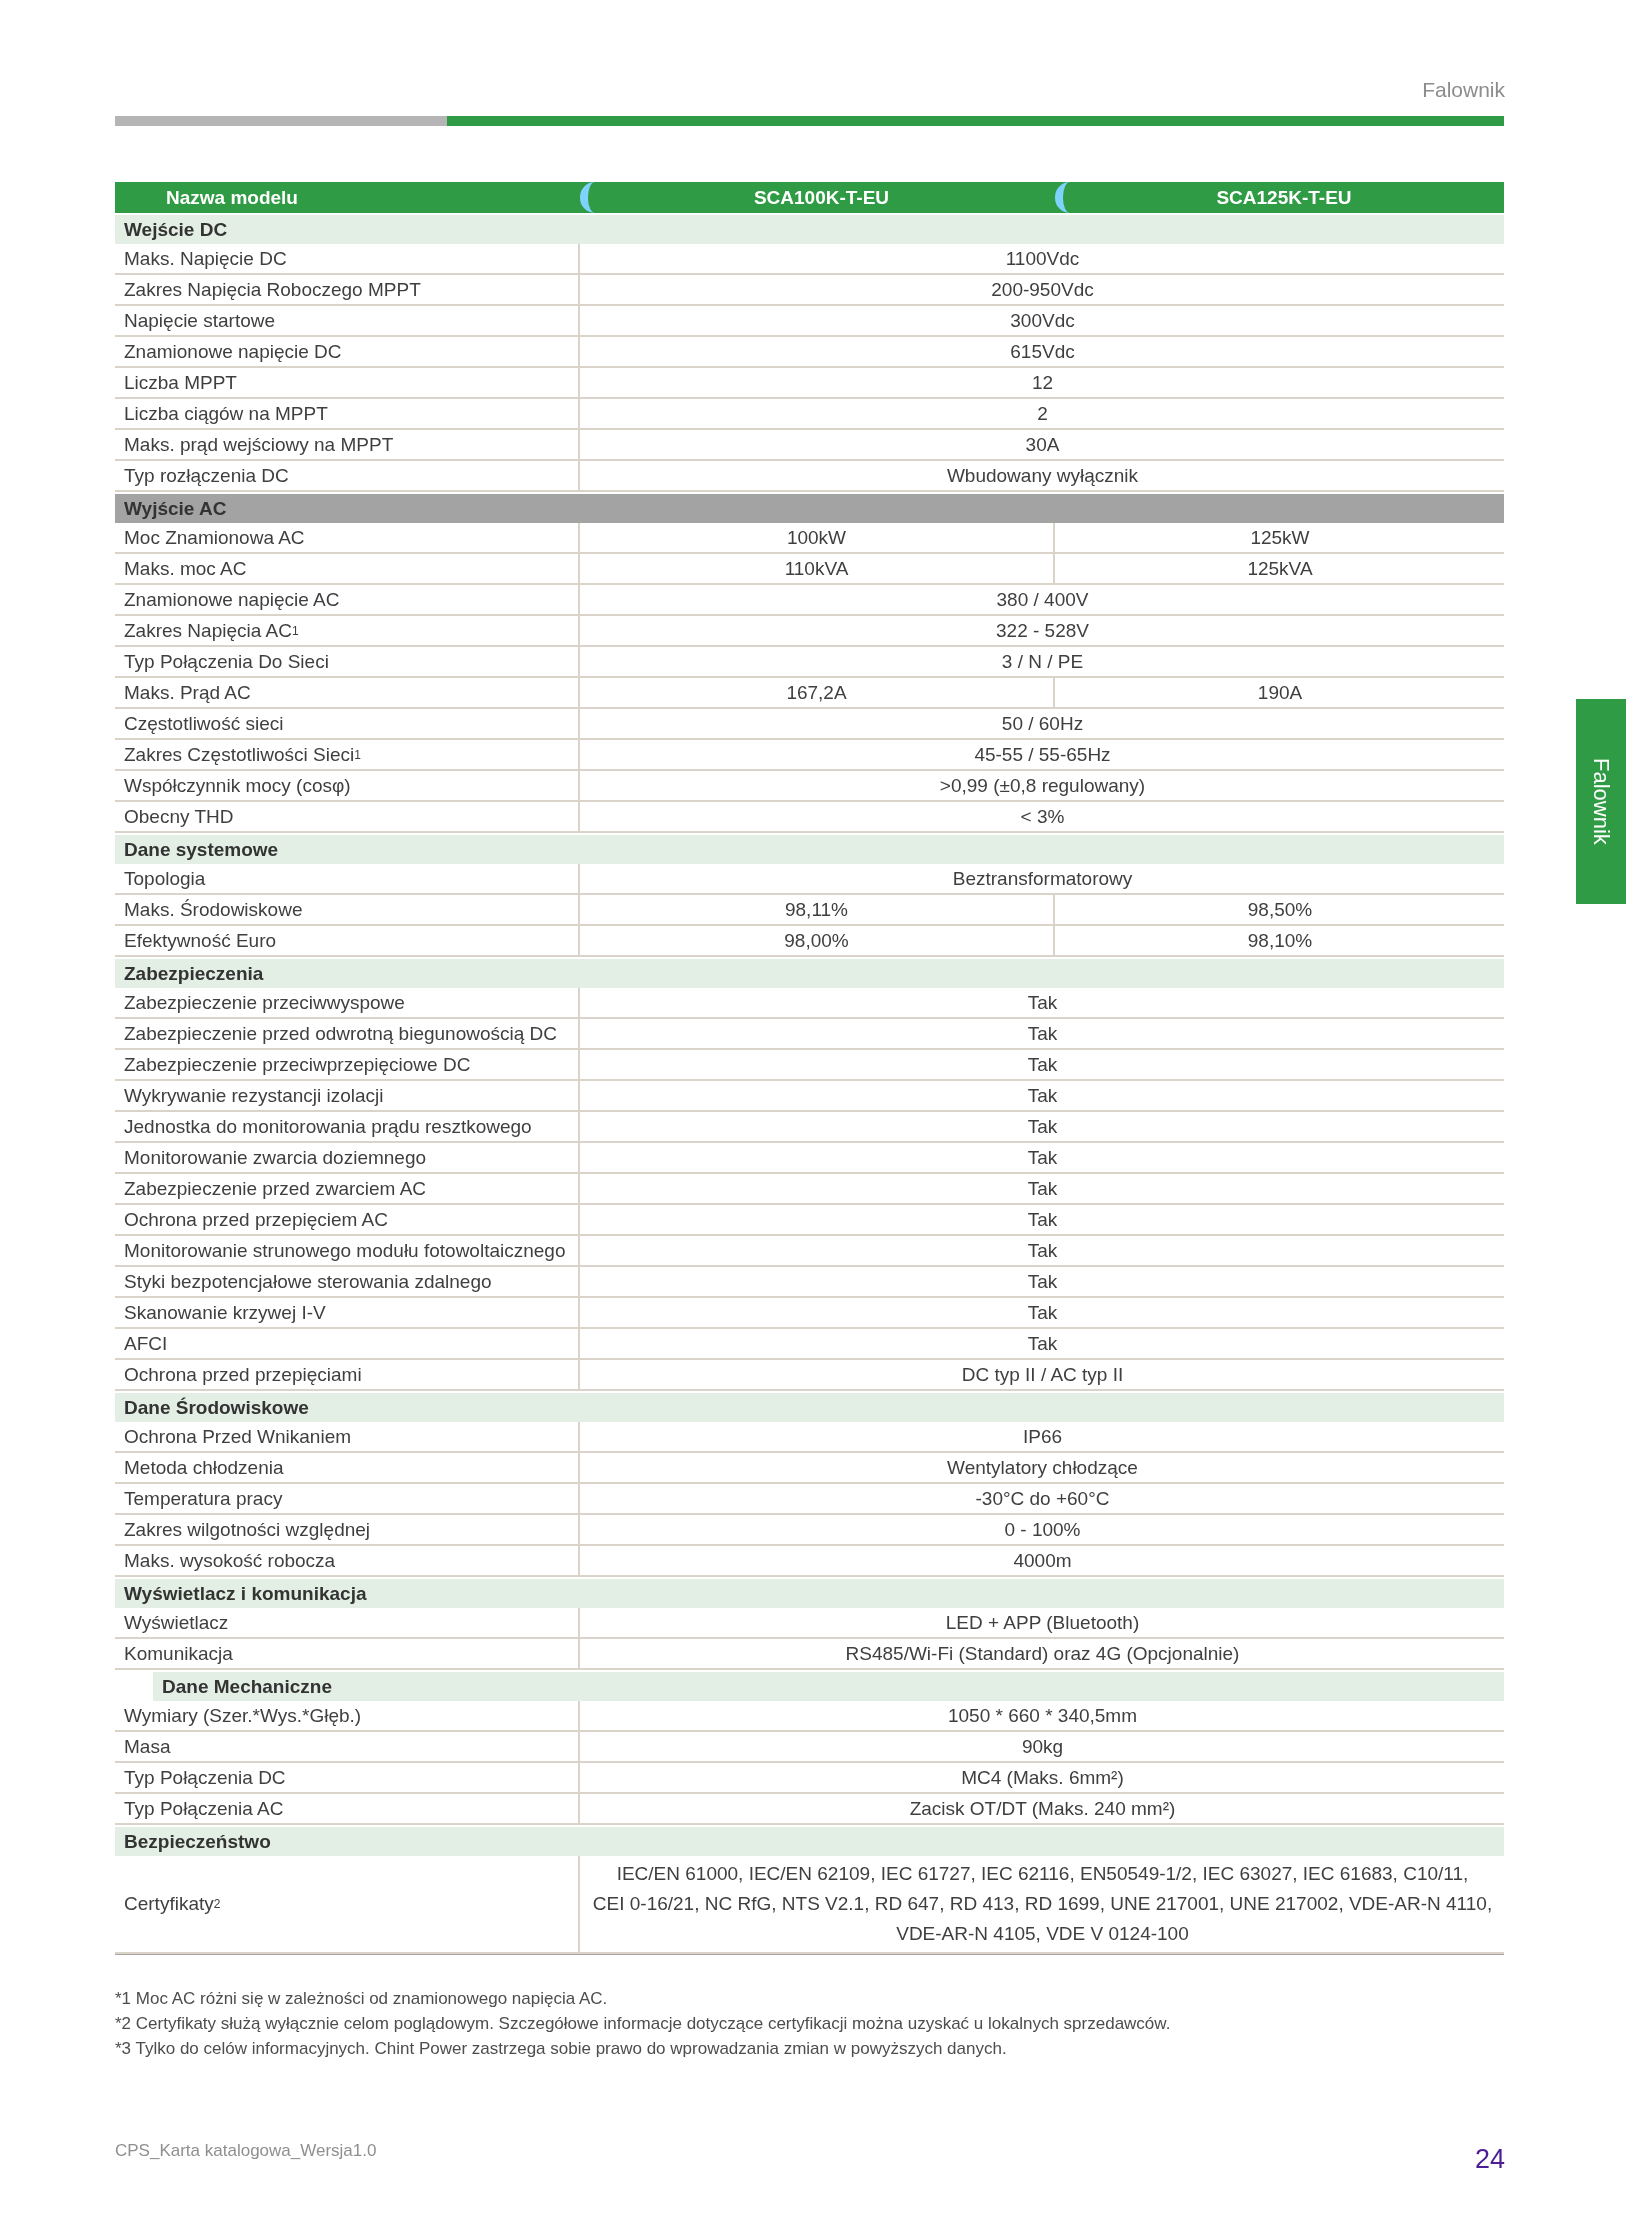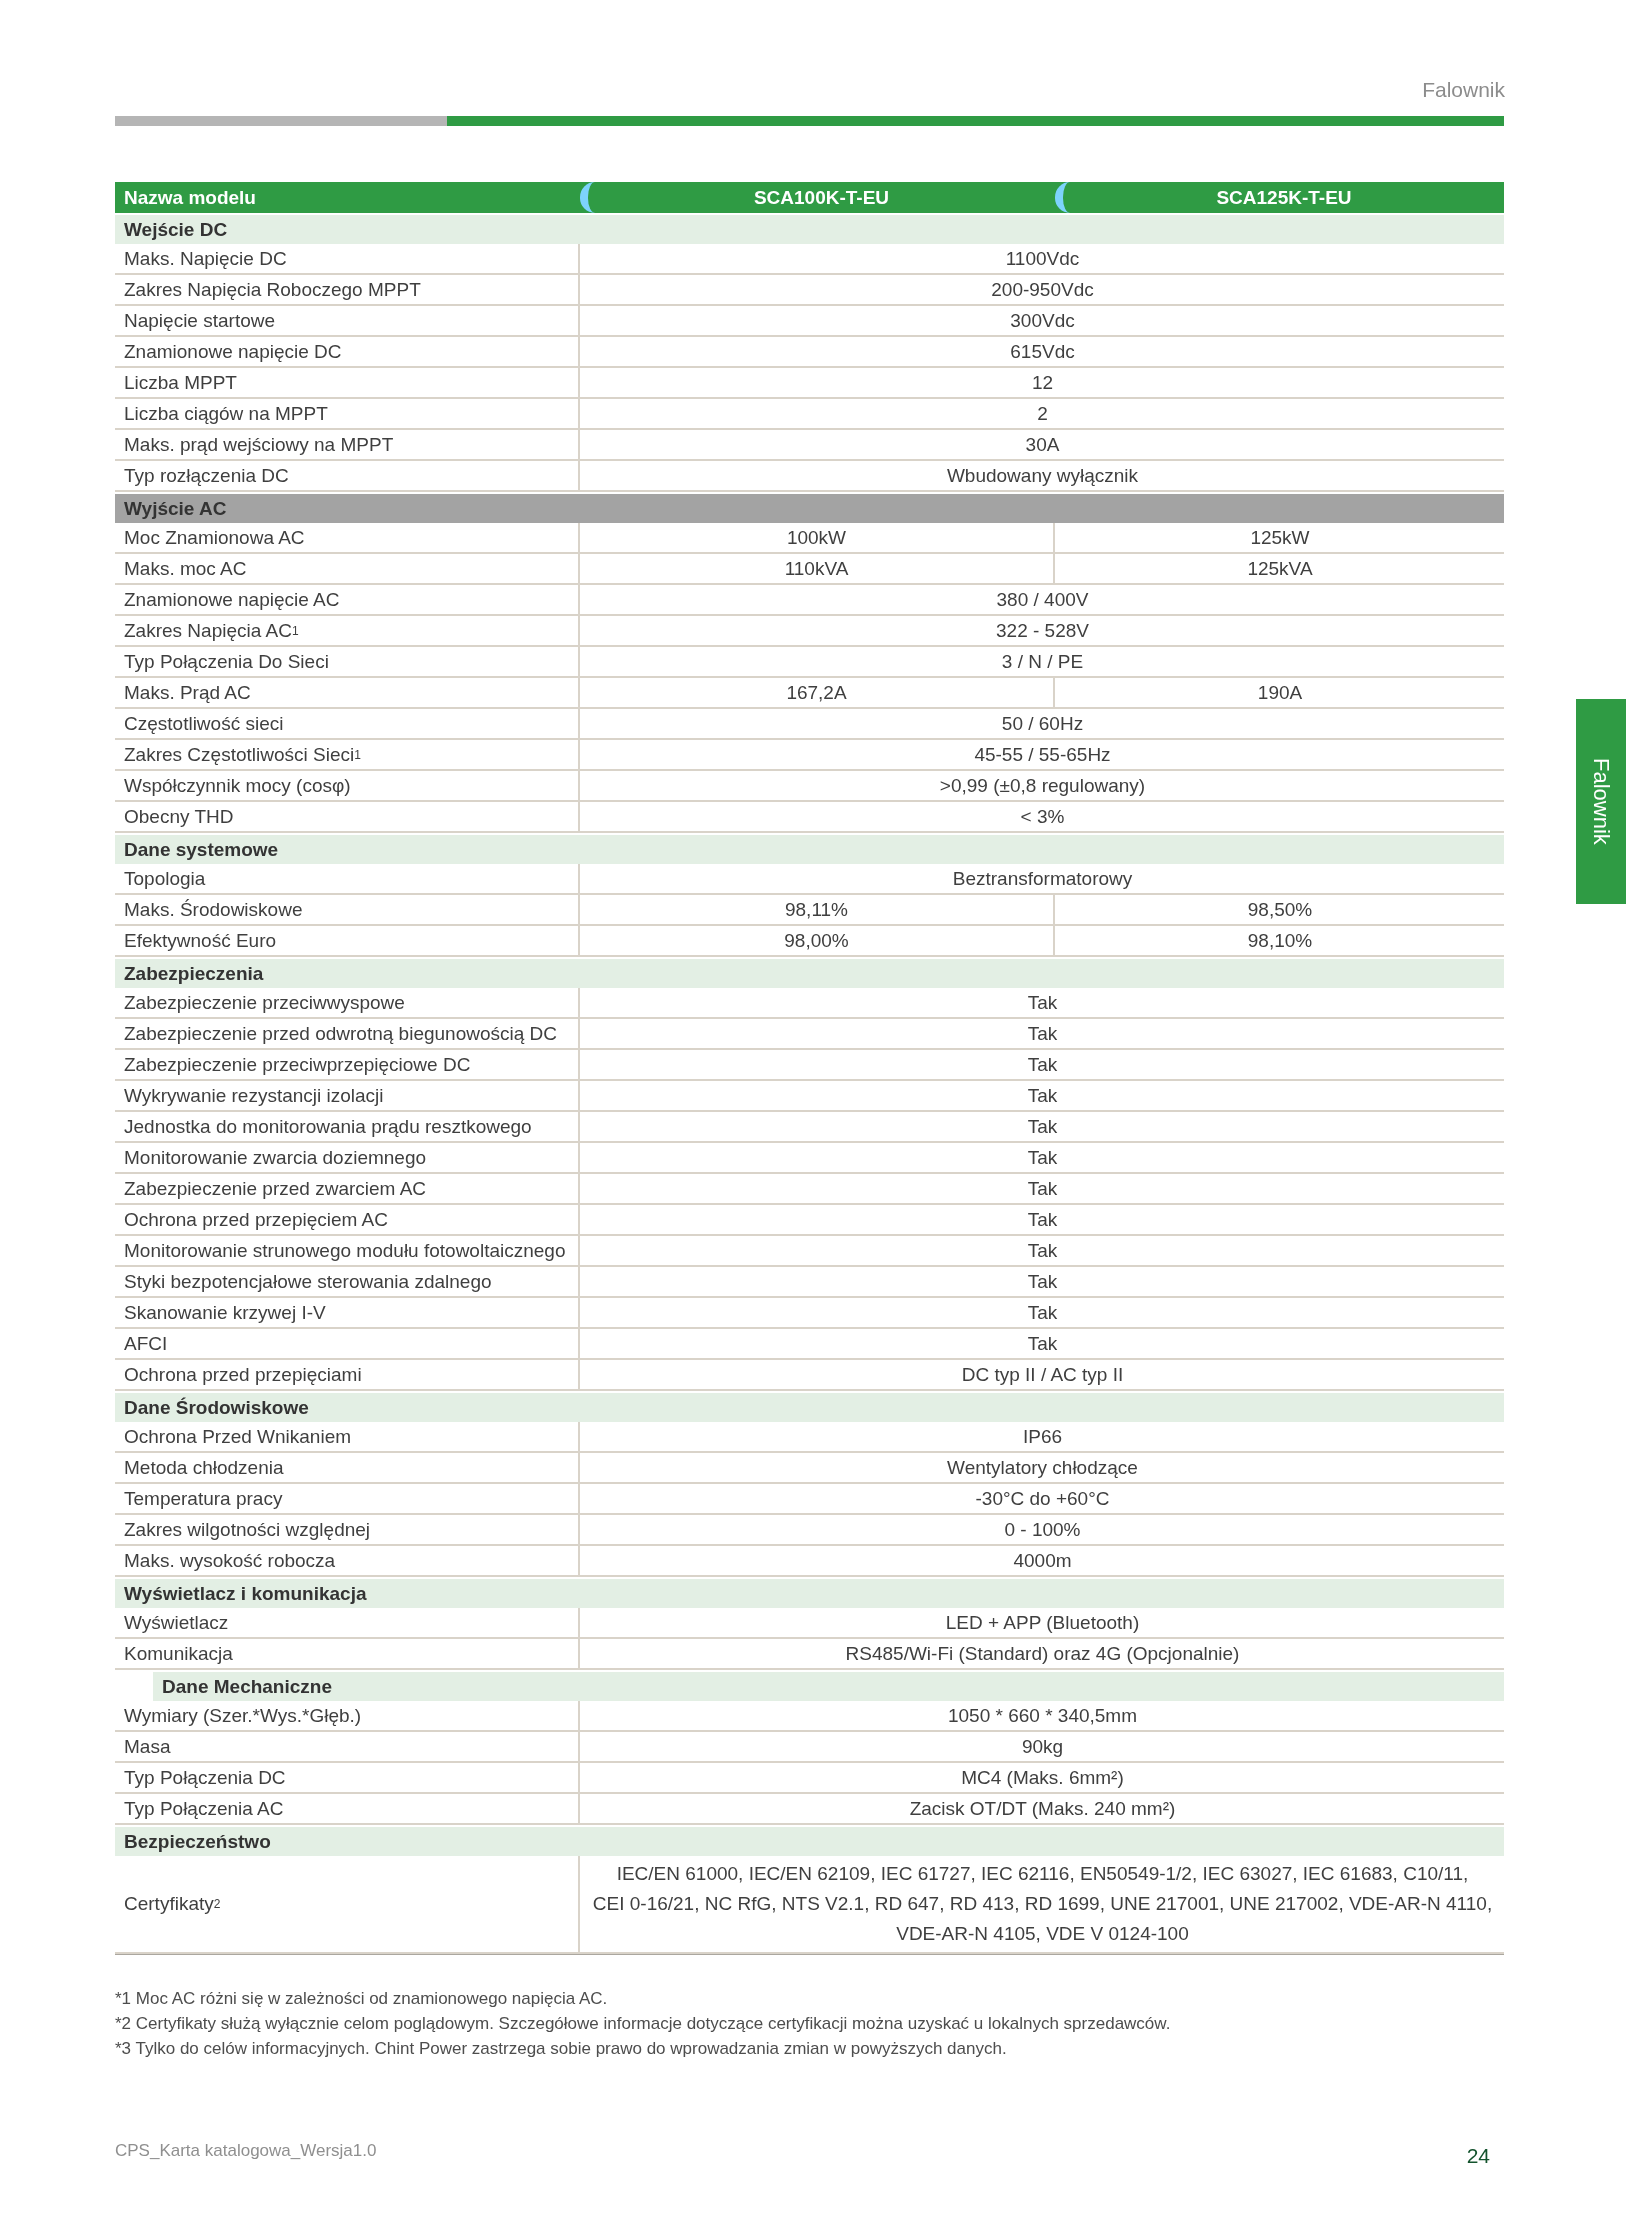--- a/index.html
+++ b/index.html
@@ -19,21 +19,21 @@
   .top-bar { position:absolute; left:115px; top:116px; width:1389px; height:10px; display:flex; }
   .top-bar .seg-gray  { width:332px; height:100%; }
   .top-bar .seg-green { flex:1; height:100%; }
 
   
   .spec-table { position:absolute; left:115px; top:182px; width:1389px; }
   .row { display:grid; grid-template-columns:465px 475px 450px; align-items:stretch; }
 
   .thead { height:31px; color:#ffffff; font-weight:bold; font-size:19px; }
   .thead .cell { display:flex; align-items:center; justify-content:center; }
-  .thead .cell.first { justify-content:flex-start; padding-left:9px; }
+  .thead .cell.first { justify-content:flex-start; padding-left:9px;margin-left:42px; }
   .thead .cell + .cell { border-left:8px solid #7dd3fc;border-radius:15px; }
 
   .section-row { height:29px; margin-top:2px; }
   .section-title {
     grid-column:1 / 4; display:flex; align-items:center;
     font-weight:bold; font-size:19px; color:#333333; padding-left:9px;
   }
 
   .data-row { min-height:31px; border-bottom:2px solid #d9d3c9; font-size:19px; }
   .data-row .cell { display:flex; align-items:center; justify-content:center; text-align:center; }
@@ -55,21 +55,21 @@
   
   .side-tab {
     position:absolute; left:1576px; top:699px; width:50px; height:205px;
     display:flex; align-items:center; justify-content:center;
     color:#ffffff; font-size:22px;
     writing-mode:vertical-rl;
   }
 
   
   .footer-left { position:absolute; left:115px; top:2141px; font-size:17px; color:#8f8f8f; }
-  .footer-page { position:absolute; right:156px; top:2144px; font-size:21px; color:#14532d; }
+  .footer-page { position:absolute; right:141px; top:2144px; font-size:27px; color:#4c1d95; }
 </style>
 </head>
 <body>
 
 <div class="page">
 
   <div class="doc-header">Falownik</div>
 
   <div class="top-bar">
     <div class="seg-gray" style="background: rgb(181, 181, 181);"></div>

